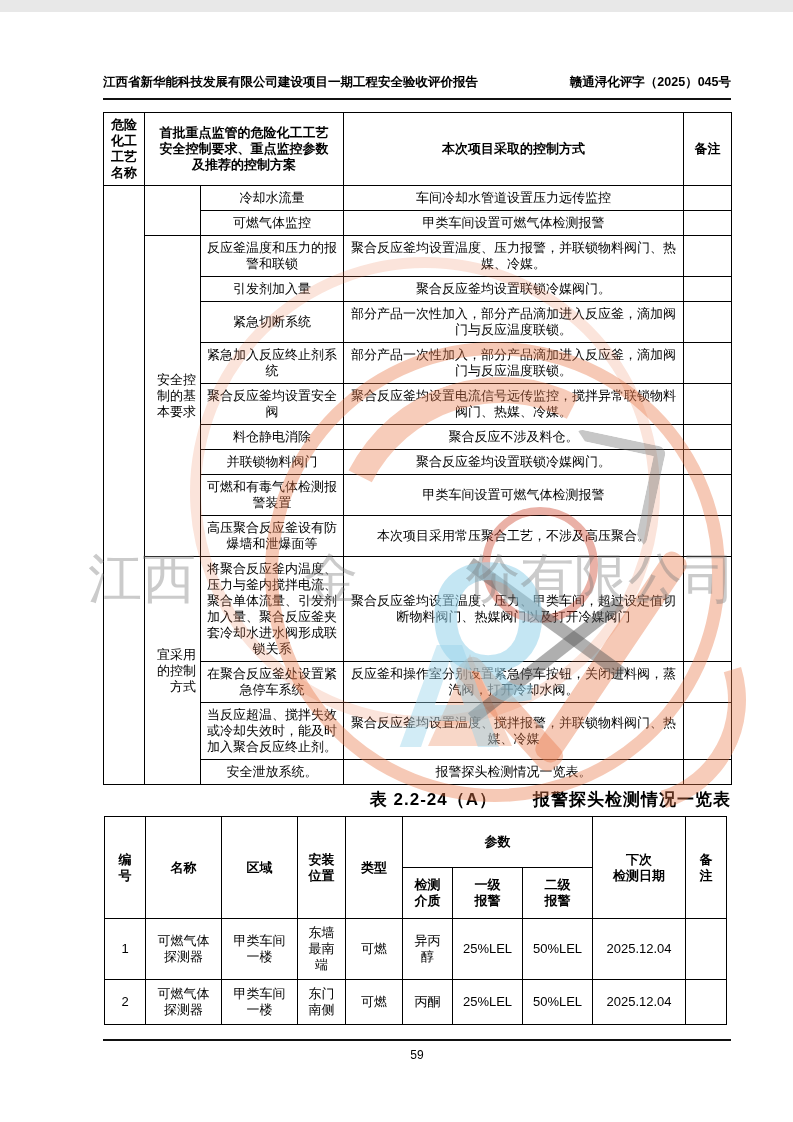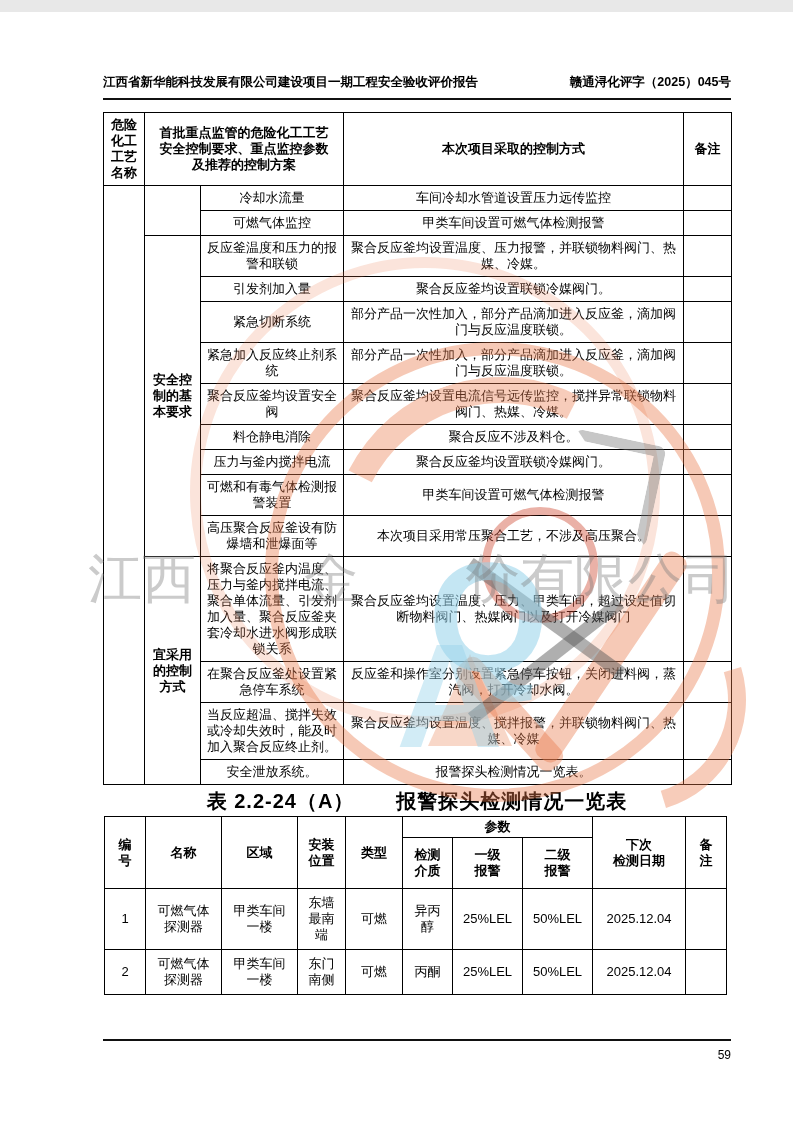--- a/index.html
+++ b/index.html
@@ -17,33 +17,33 @@
   .doc-header-rule{position:absolute;left:103px;top:86px;width:628px;height:2px;background:#111;}
   
   table{border-collapse:collapse;table-layout:fixed;}
   td,th{
     border:1px solid #000;font-size:13px;line-height:16px;
     padding:4px;white-space:pre-line;vertical-align:middle;word-break:break-all;
     overflow:hidden;
   }
   th{font-weight:bold;text-align:center;}
   #t1{position:absolute;left:103px;top:100px;width:628px;}
-  #t1 .cell-process,#t1 .cell-group,#t1 .cell-note{text-align:center;font-weight:bold;}
+  #t1 .cell-process,#t1 .cell-group,#t1 .cell-note{text-align:right;}
   #t1 .cell-item,#t1 .cell-control{text-align:center;}
   #t2{position:absolute;left:104px;top:804px;width:622px;}
   #t2 td{text-align:center;padding:6px 3px;}
-  #t2 th.params-th{height:16px;padding:2px;}
+  #t2 th.params-th{height:16px;padding:17px;}
   #t2 tr.sub-head th{height:42px;}
   .t2-title{
-    position:absolute;left:103px;top:776px;width:628px;text-align:center;
-    font-size:20px;font-weight:bold;letter-spacing:1px;white-space:pre;
+    position:absolute;left:103px;top:776px;width:628px;text-align:right;
+    font-size:17px;font-weight:bold;letter-spacing:1px;white-space:pre;
   }
   
   .footer-rule{position:absolute;left:103px;top:1027px;width:628px;height:2px;background:#111;}
-  .page-number{position:absolute;left:103px;top:1036px;width:628px;text-align:right;font-size:12px;}
+  .page-number{position:absolute;left:103px;top:1036px;width:628px;text-align:center;font-size:12px;}
   
   .wm{position:absolute;left:0;top:0;width:793px;height:1122px;pointer-events:none;z-index:10;}
   .wm *{position:absolute;}
   .ring-outer{left:265px;top:330px;width:434px;height:434px;border:13px solid rgba(233,121,73,.40);border-radius:50%;}
   .ring-ghost{left:190px;top:245px;width:448px;height:448px;border:11px solid rgba(233,121,73,.20);border-radius:50%;}
   .arc-top{left:330px;top:365px;width:290px;height:290px;border:26px solid transparent;
            border-top-color:rgba(233,121,73,.38);border-radius:50%;transform:rotate(-18deg);}
   .arc-right{left:520px;top:575px;width:190px;height:190px;border:18px solid transparent;
            border-right-color:rgba(233,121,73,.38);border-radius:50%;transform:rotate(28deg);}
   .ring-inner{left:482px;top:495px;width:100px;height:100px;border:8px solid rgba(205,70,45,.42);border-radius:50%;}
@@ -131,21 +131,21 @@
           <td class="cell-item">聚合反应釜均设置安全阀</td>
           <td class="cell-control">聚合反应釜均设置电流信号远传监控，搅拌异常联锁物料阀门、热媒、冷媒。</td>
           <td class="cell-note"></td>
         </tr>
         <tr>
           <td class="cell-item">料仓静电消除</td>
           <td class="cell-control">聚合反应不涉及料仓。</td>
           <td class="cell-note"></td>
         </tr>
         <tr>
-          <td class="cell-item">压力与釜内搅拌电流</td>
+          <td class="cell-item">并联锁物料阀门</td>
           <td class="cell-control">聚合反应釜均设置联锁冷媒阀门。</td>
           <td class="cell-note"></td>
         </tr>
         <tr>
           <td class="cell-item">可燃和有毒气体检测报警装置</td>
           <td class="cell-control">甲类车间设置可燃气体检测报警</td>
           <td class="cell-note"></td>
         </tr>
         <tr>
           <td class="cell-item">高压聚合反应釜设有防爆墙和泄爆面等</td>

